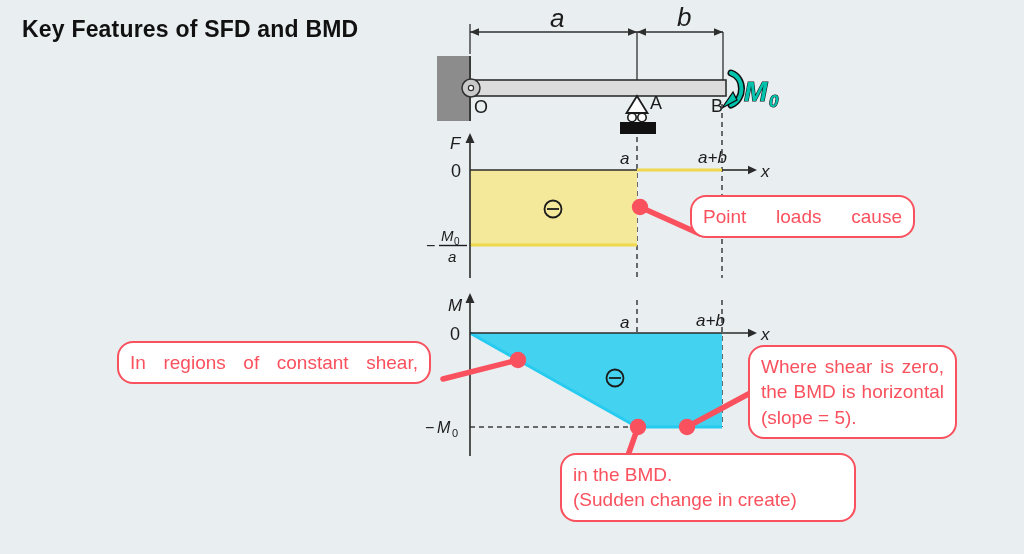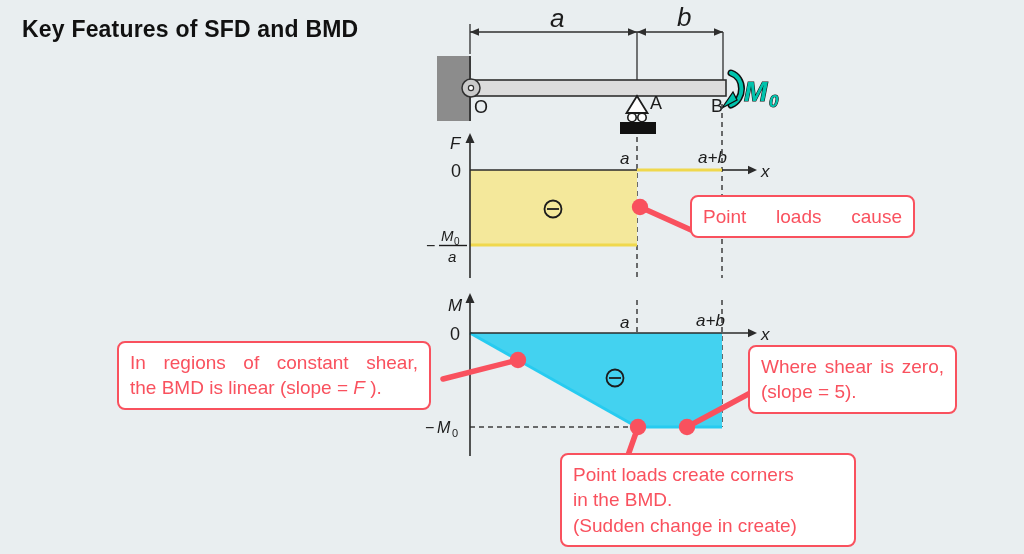--- a/index.html
+++ b/index.html
@@ -2,21 +2,21 @@
 <html><head>
 <meta charset="utf-8">
 <style>
   * { margin:0; padding:0; box-sizing:border-box; }
   html,body { width:1024px; height:554px; }
   body { font-family:"Liberation Sans", sans-serif; background:#e9eef0; position:relative; overflow:hidden; }
   #canvas { position:absolute; inset:0; width:1024px; height:554px;padding-left:40px; }
   .title { position:absolute; left:22px; top:16px; font-size:23px; font-weight:bold; color:#111; letter-spacing:0.2px; }
   svg { position:absolute; left:0; top:0; }
   .callout {
-    position:absolute; background:#ffffff; border:2.5px solid #f9515e; border-radius:8px;
+    position:absolute; background:#ffffff; border:2.5px solid #f9515e; border-radius:16px;
     color:#f9515e; font-size:19px; line-height:1.34; padding:7px 11px; z-index:5;
   }
   .jline { text-align:justify; text-align-last:justify; }
   .iF { font-style:italic; }
 </style>
 </head>
 <body>
 
 <div id="canvas">
 
@@ -144,27 +144,26 @@
       <circle cx="687" cy="427" r="8.2"></circle>
     </g>
   </svg>
 
   <div class="callout" style="left:690px; top:195px; width:225px;">
     <div class="jline">Point loads cause</div>
   </div>
 
   <div class="callout" style="left:117px; top:341px; width:314px;">
     <div class="jline">In regions of constant shear,</div>
-    <div><span>the BMD is linear (slope = </span><span class="iF">F</span><span> ).</span></div>
   </div>
 
   <div class="callout" style="left:748px; top:345px; width:209px;">
     <div class="jline">Where shear is zero,</div>
+    <div class="jline">the BMD is horizontal</div>
     <div>(slope = 5).</div>
   </div>
 
   <div class="callout" style="left:560px; top:453px; width:296px;">
-    <div>Point loads create corners</div>
     <div>in the BMD.</div>
     <div>(Sudden change in create)</div>
   </div>
 
 </div>
 
 </body></html>

